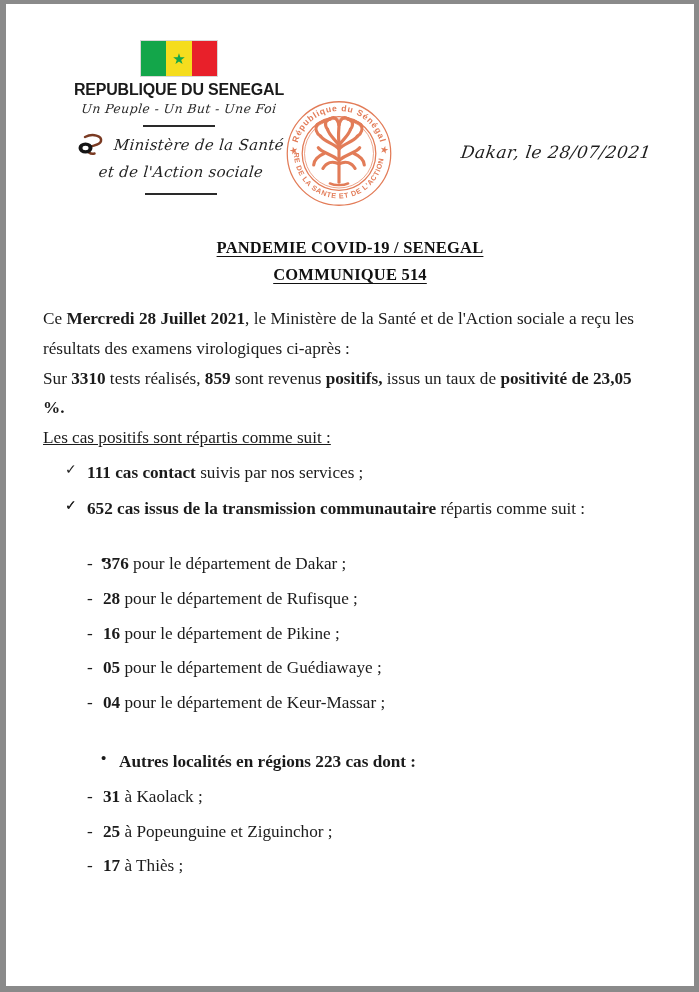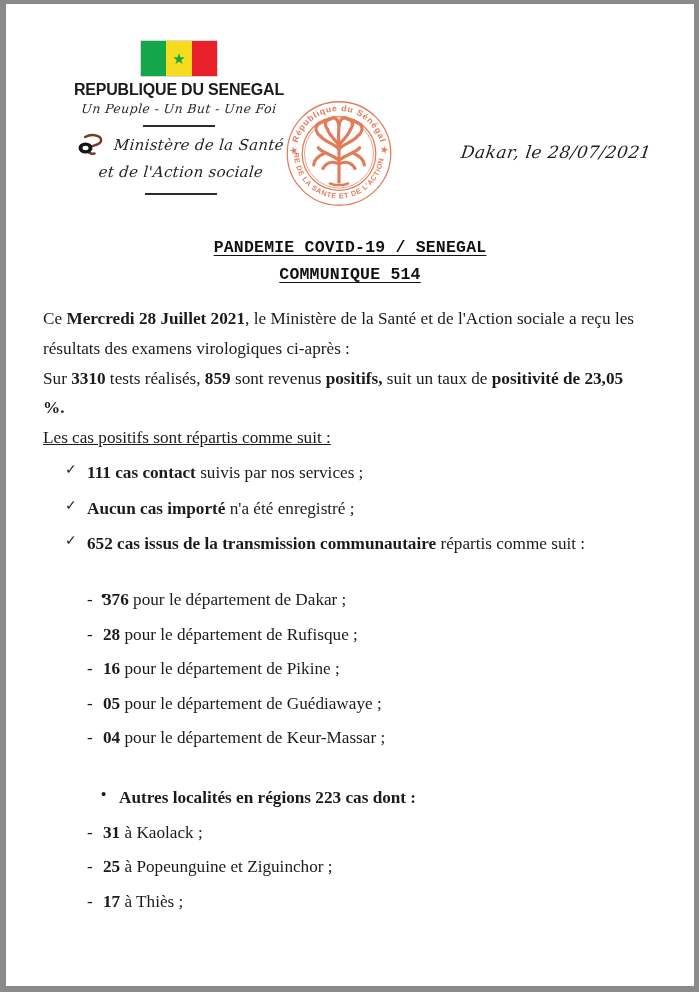--- a/index.html
+++ b/index.html
@@ -147,21 +147,21 @@
     transform: skewX(-8deg);
     white-space: nowrap;
   }
 
   
   #titles {
     text-align: center;
     margin-top: 8px;
   }
   .doc-title {
-    font-family: Liberation Mono, monospace;
+    font-family: Liberation Serif, serif;
     font-weight: bold;
     font-size: 16.5px;
     color: #111;
     letter-spacing: 0.2px;
     text-decoration: underline;
     text-underline-offset: 3px;
     line-height: 1.65;
   }
 
   
@@ -319,32 +319,31 @@
 
   <div id="titles">
     <div class="doc-title">PANDEMIE COVID-19 / SENEGAL</div>
     <div class="doc-title">COMMUNIQUE 514</div>
   </div>
 
   <div id="body">
 
     <p class="p-intro p-intro-1 para-block"><span>Ce </span><b>Mercredi 28 Juillet 2021</b><span>, le Ministère de la Santé et de l'Action sociale a reçu les résultats des examens virologiques ci-après :</span></p>
 
-    <p class="p-sur para-block"><span>Sur </span><b>3310</b><span> tests réalisés, </span><b>859</b><span> sont revenus </span><b>positifs,</b><span> suit un taux de </span><b>positivité de 23,05 %.</b></p>
+    <p class="p-sur para-block"><span>Sur </span><b>3310</b><span> tests réalisés, </span><b>859</b><span> sont revenus </span><b>positifs,</b><span> issus un taux de </span><b>positivité de 23,05 %.</b></p>
 
     <p class="p-repartis">Les cas positifs sont répartis comme suit :</p>
 
     <ul class="checks">
       <li>
         <span class="tick">✓</span>
         <span class="liner"><b>111 cas contact</b><span> suivis par nos services ;</span></span>
       </li>
       <li>
         <span class="tick">✓</span>
-        <span class="liner"><b>Aucun cas importé</b><span> n'a été enregistré ;</span></span>
       </li>
       <li class="justify">
         <span class="tick">✓</span>
         <div class="liner"><b>652 cas issus de la transmission communautaire</b><span> répartis comme suit :</span></div>
       </li>
     </ul>
 
     <div class="region-group">
       <div class="region-head">
         <span class="dot">•</span>

